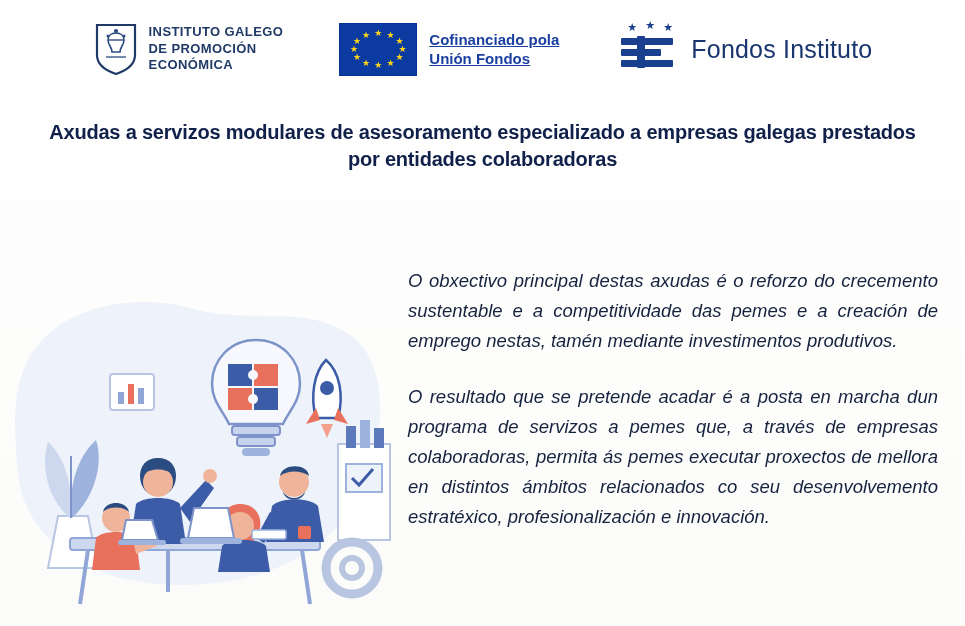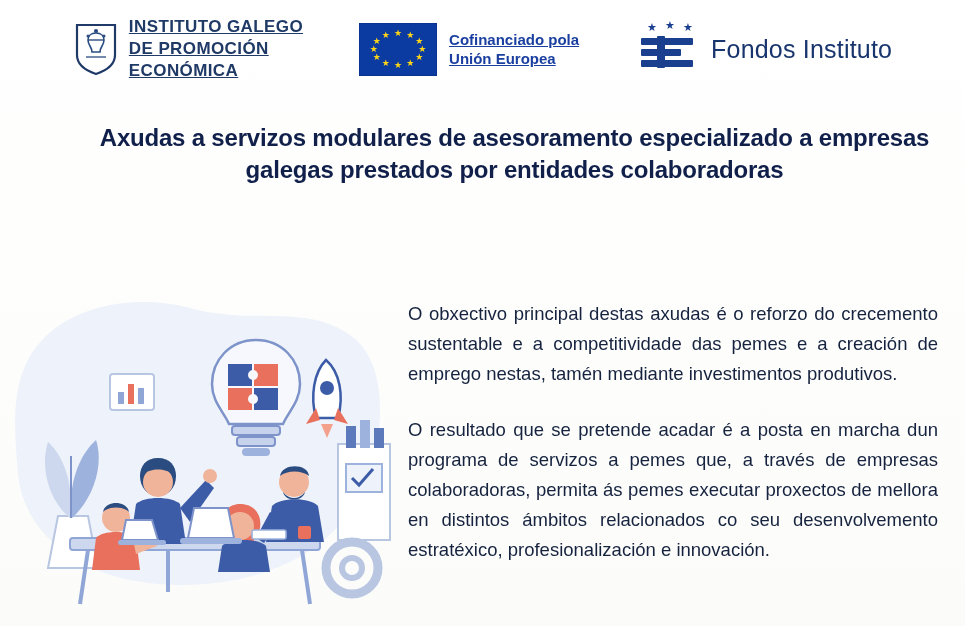--- a/index.html
+++ b/index.html
@@ -40,27 +40,26 @@
     display: flex;
     align-items: center;
     gap: 10px;
   }
   .igape-shield {
     width: 46px;
     height: 54px;
     position: relative;
   }
   .igape-text {
-    font-size: 17px;
+    font-size: 13px;
     line-height: 1.28;
     letter-spacing: 0.4px;
     font-weight: 700;
     color: #1f3a66;
     text-transform: uppercase;
-    text-decoration: underline;
   }
   .igape-text div { white-space: nowrap; }
 
   
   .eu {
     display: flex;
     align-items: center;
     gap: 12px;
   }
   .eu-flag {
@@ -115,43 +114,43 @@
     letter-spacing: 0.2px;
   }
 
   
   .title {
     position: absolute;
     top: 106px;
     left: 40px;
     width: 885px;
     text-align: center;
-    font-size: 24px;
+    font-size: 20px;
     font-weight: 700;
     line-height: 1.33;
     color: #10204a;
     letter-spacing: -0.2px;
-    margin-left: 32px;
   }
 
   
   .illus {
     position: absolute;
     left: 8px;
     top: 268px;
     width: 386px;
     height: 352px;
   }
 
   
   .body-col {
     position: absolute;
     left: 408px;
-    top: 299px;
+    top: 266px;
     width: 530px;
+    font-style: italic;
   }
   .para {
     font-size: 18.5px;
     line-height: 1.62;
     text-align: justify;
     text-justify: inter-word;
     color: #16233f;
     margin: 0 0 26px 0;
   }
   .para:last-child { margin-bottom: 16px; }
@@ -192,21 +191,21 @@
         <span class="eu-star" style="left:66%;top:78%;">★</span>
         <span class="eu-star" style="left:50%;top:82%;">★</span>
         <span class="eu-star" style="left:34%;top:78%;">★</span>
         <span class="eu-star" style="left:22%;top:66%;">★</span>
         <span class="eu-star" style="left:18%;top:50%;">★</span>
         <span class="eu-star" style="left:22%;top:34%;">★</span>
         <span class="eu-star" style="left:34%;top:22%;">★</span>
       </div>
       <div class="eu-text">
         <div>Cofinanciado pola</div>
-        <div>Unión Europea</div>
+        <div>Unión Fondos</div>
       </div>
     </div>
 
     <div class="fondos">
       <div class="fondos-mark">
         <span class="fondos-star" style="left:12px;top:0px;">★</span>
         <span class="fondos-star" style="left:30px;top:-2px;">★</span>
         <span class="fondos-star" style="left:48px;top:0px;">★</span>
         <div class="fondos-bar" style="top:16px;width:52px;"></div>
         <div class="fondos-bar" style="top:27px;width:40px;"></div>

